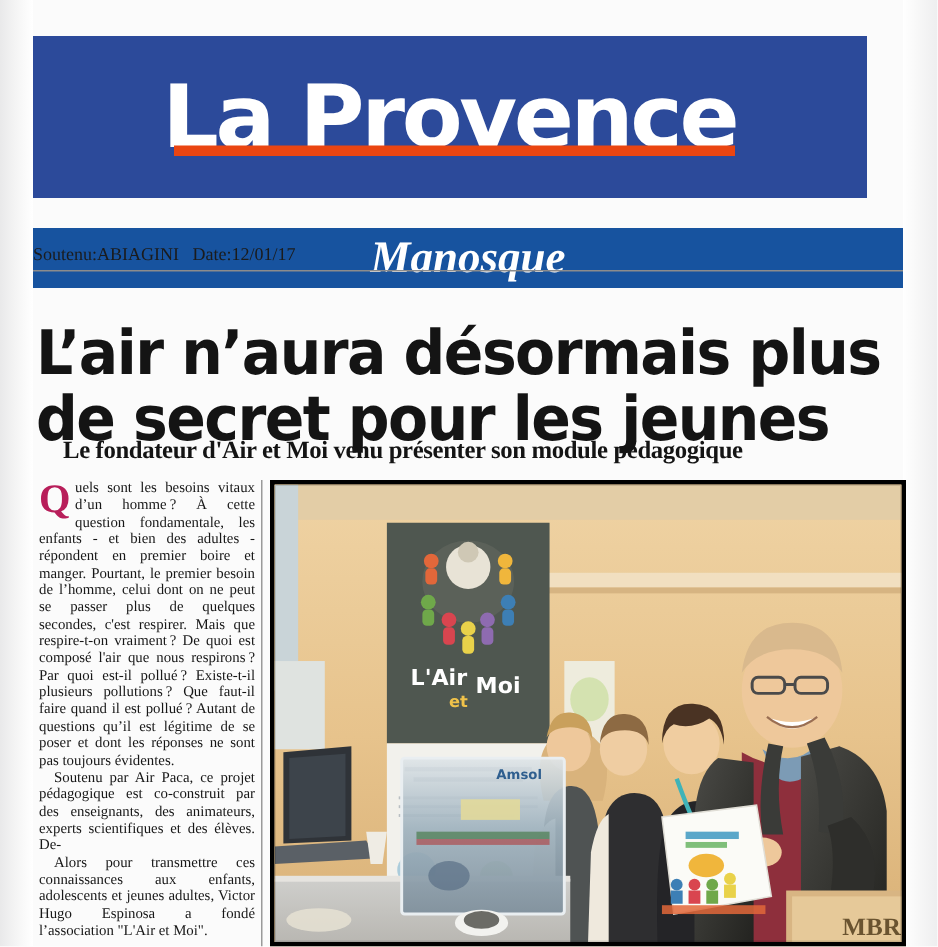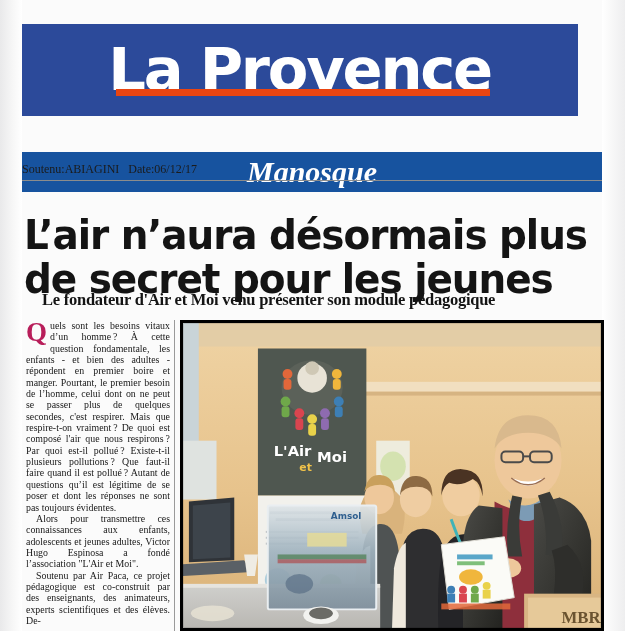--- a/index.html
+++ b/index.html
@@ -32,21 +32,21 @@
     width: 23px;
     background: linear-gradient(to left, #eeeeef 0%, #f8f8f8 60%, #ffffff 100%);
   }
 
   
   .masthead {
     position: absolute;
     left: 22px;
     top: 24px;
     width: 556px;
-    height: 92px;
+    height: 108px;
     background: #2c4a9a;
     display: flex;
     align-items: center;
     justify-content: center;
   }
   .masthead-inner {
     position: relative;
     padding: 0 10px;
   }
   .masthead-title {
@@ -206,35 +206,35 @@
       <div class="masthead-title">La Provence</div>
       <div class="masthead-rule"></div>
     </div>
   </div>
 
   <div class="edition-band">
     <div class="edition-name">Manosque</div>
   </div>
 
   <div class="byline">
-    <span>Soutenu:ABIAGINI</span><span>Date:06/12/17</span>
+    <span>Soutenu:ABIAGINI</span><span>Date:12/01/17</span>
   </div>
   <div class="byline-rule"></div>
 
   <h1 class="headline">
     <span class="headline-line">L’air n’aura désormais plus</span>
     <span class="headline-line">de secret pour les jeunes</span>
   </h1>
 
   <div class="subhead">Le fondateur d'Air et Moi venu présenter son module pédagogique</div>
 
   <div class="column">
     <p class="first"><span class="dropcap">Q</span><span>uels sont les besoins vitaux d’un homme ? À cette question fondamentale, les enfants - et bien des adultes - répondent en premier boire et manger. Pourtant, le premier besoin de l’homme, celui dont on ne peut se passer plus de quelques secondes, c'est respirer. Mais que respire-t-on vraiment ? De quoi est composé l'air que nous respirons ? Par quoi est-il pollué ? Existe-t-il plusieurs pollutions ? Que faut-il faire quand il est pollué ? Autant de questions qu’il est légitime de se poser et dont les réponses ne sont pas toujours évidentes.</span></p>
+    <p>Soutenu par Air Paca, ce projet pédagogique est co-construit par des enseignants, des animateurs, experts scientifiques et des élèves. De-</p>
     <p>Alors pour transmettre ces connaissances aux enfants, adolescents et jeunes adultes, Victor Hugo Espinosa a fondé l’association "L'Air et Moi".</p>
-    <p>Soutenu par Air Paca, ce projet pédagogique est co-construit par des enseignants, des animateurs, experts scientifiques et des élèves. De-</p>
   </div>
   <div class="col-rule"></div>
 
   <div class="photo">
     <svg class="photo-svg" viewBox="0 0 424 311" preserveAspectRatio="none">
       <defs>
         <linearGradient id="wallg" x1="0" y1="0" x2="0" y2="1">
           <stop offset="0%" stop-color="#efd3a4"></stop>
           <stop offset="55%" stop-color="#e7c38c"></stop>
           <stop offset="100%" stop-color="#d9b177"></stop>

